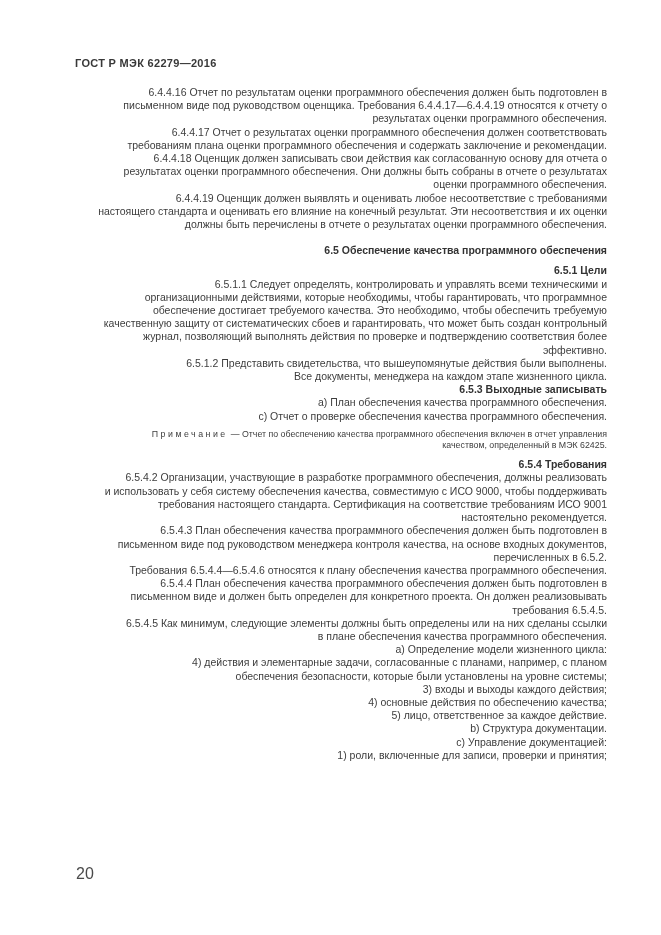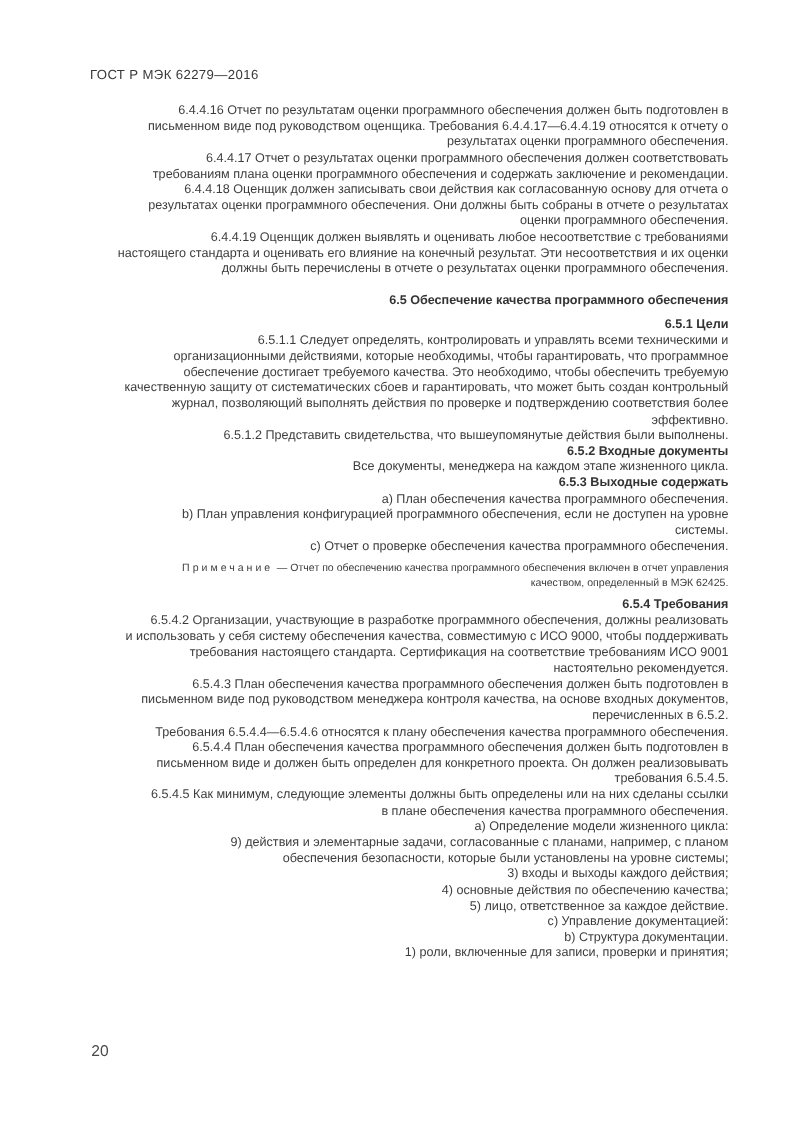--- a/index.html
+++ b/index.html
@@ -18,21 +18,21 @@
     position: absolute;
     inset: 0;
     background: #ffffff;
     overflow: hidden;
   }
   .page-header {
     position: absolute;
     top: 57px;
     left: 75px;
     font-size: 11px;
-    font-weight: 400;
+    font-weight: 700;
     color: #383838;
     letter-spacing: 0.3px;
     text-align: center;
   }
   .content {
     position: absolute;
     top: 86px;
     left: 91px;
     width: 516px;
     font-size: 10.5px;
@@ -64,21 +64,21 @@
     margin-top: 6px !important;
     margin-bottom: 7px !important;
     text-indent: 28px;
   }
   .note-label { letter-spacing: 2.5px; margin-top: 22px; }
   .note-text  { margin-left: 3px; }
   .page-number {
     position: absolute;
     left: 76px;
     bottom: 52px;
-    font-size: 13px;
+    font-size: 16px;
     color: #4a4a4a;
   }
 </style>
 </head>
 <body>
 
 <div class="page">
 
   <div class="page-header">ГОСТ Р МЭК 62279—2016</div>
 
@@ -87,42 +87,40 @@
     <p class="para">6.4.4.17 Отчет о результатах оценки программного обеспечения должен соответствовать требованиям плана оценки программного обеспечения и содержать заключение и рекомендации.</p>
     <p class="para">6.4.4.18 Оценщик должен записывать свои действия как согласованную основу для отчета о результатах оценки программного обеспечения. Они должны быть собраны в отчете о результатах оценки программного обеспечения.</p>
     <p class="para">6.4.4.19 Оценщик должен выявлять и оценивать любое несоответствие с требованиями настоящего стандарта и оценивать его влияние на конечный результат. Эти несоответствия и их оценки должны быть перечислены в отчете о результатах оценки программного обеспечения.</p>
 
     <h2 class="heading h-major">6.5 Обеспечение качества программного обеспечения</h2>
     <h2 class="heading h-sub">6.5.1 Цели</h2>
 
     <p class="para">6.5.1.1 Следует определять, контролировать и управлять всеми техническими и организационными действиями, которые необходимы, чтобы гарантировать, что программное обеспечение достигает требуемого качества. Это необходимо, чтобы обеспечить требуемую качественную защиту от систематических сбоев и гарантировать, что может быть создан контрольный журнал, позволяющий выполнять действия по проверке и подтверждению соответствия более эффективно.</p>
     <p class="para">6.5.1.2 Представить свидетельства, что вышеупомянутые действия были выполнены.</p>
 
-    <h2 class="heading">6.5.2 Входные документы</h2>
     <p class="para">Все документы, менеджера на каждом этапе жизненного цикла.</p>
 
-    <h2 class="heading">6.5.3 Выходные содержать</h2>
+    <h2 class="heading">6.5.3 Выходные записывать</h2>
     <p class="para">a) План обеспечения качества программного обеспечения.</p>
-    <p class="para">b) План управления конфигурацией программного обеспечения, если не доступен на уровне системы.</p>
     <p class="para">c) Отчет о проверке обеспечения качества программного обеспечения.</p>
 
     <p class="note"><span class="note-label">Примечание</span><span class="note-text">— Отчет по обеспечению качества программного обеспечения включен в отчет управления качеством, определенный в МЭК 62425.</span></p>
 
     <h2 class="heading h-sub2">6.5.4 Требования</h2>
     <p class="para">6.5.4.2 Организации, участвующие в разработке программного обеспечения, должны реализовать и использовать у себя систему обеспечения качества, совместимую с ИСО 9000, чтобы поддерживать требования настоящего стандарта. Сертификация на соответствие требованиям ИСО 9001 настоятельно рекомендуется.</p>
     <p class="para">6.5.4.3 План обеспечения качества программного обеспечения должен быть подготовлен в письменном виде под руководством менеджера контроля качества, на основе входных документов, перечисленных в 6.5.2.</p>
     <p class="para">Требования 6.5.4.4—6.5.4.6 относятся к плану обеспечения качества программного обеспечения.</p>
     <p class="para">6.5.4.4 План обеспечения качества программного обеспечения должен быть подготовлен в письменном виде и должен быть определен для конкретного проекта. Он должен реализовывать требования 6.5.4.5.</p>
     <p class="para">6.5.4.5 Как минимум, следующие элементы должны быть определены или на них сделаны ссылки в плане обеспечения качества программного обеспечения.</p>
 
     <p class="para">a) Определение модели жизненного цикла:</p>
-    <p class="list2">9) действия и элементарные задачи, согласованные с планами, например, с планом обеспечения безопасности, которые были установлены на уровне системы;</p>
+    <p class="list2">4) действия и элементарные задачи, согласованные с планами, например, с планом обеспечения безопасности, которые были установлены на уровне системы;</p>
     <p class="list2">3) входы и выходы каждого действия;</p>
     <p class="list2">4) основные действия по обеспечению качества;</p>
     <p class="list2">5) лицо, ответственное за каждое действие.</p>
+    <p class="para">b) Структура документации.</p>
     <p class="para">c) Управление документацией:</p>
-    <p class="para">b) Структура документации.</p>
     <p class="list2">1) роли, включенные для записи, проверки и принятия;</p>
   </div>
 
   <div class="page-number">20</div>
 
 </div>
 
 </body></html>

